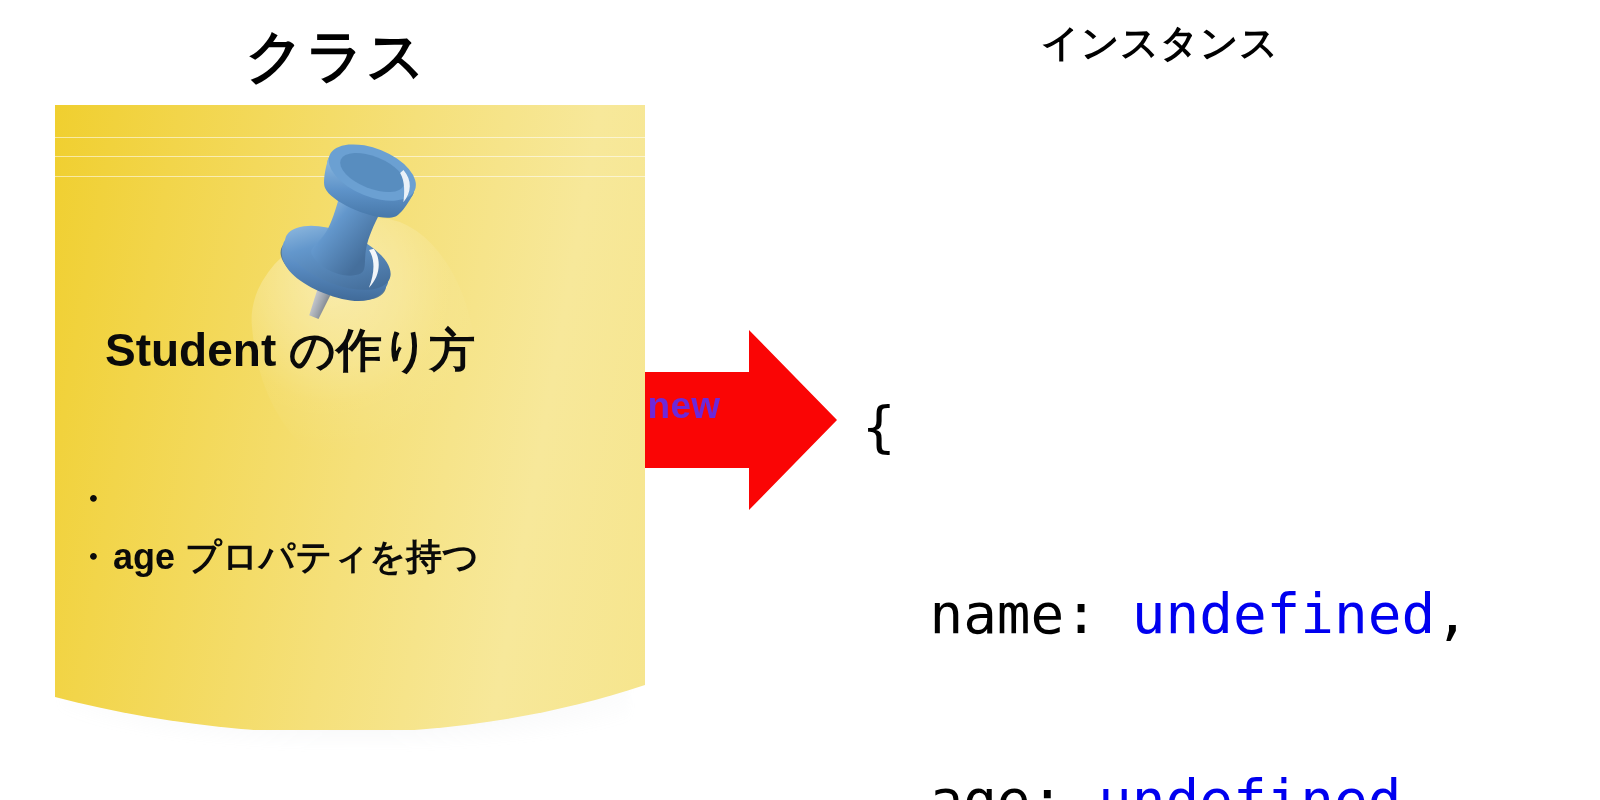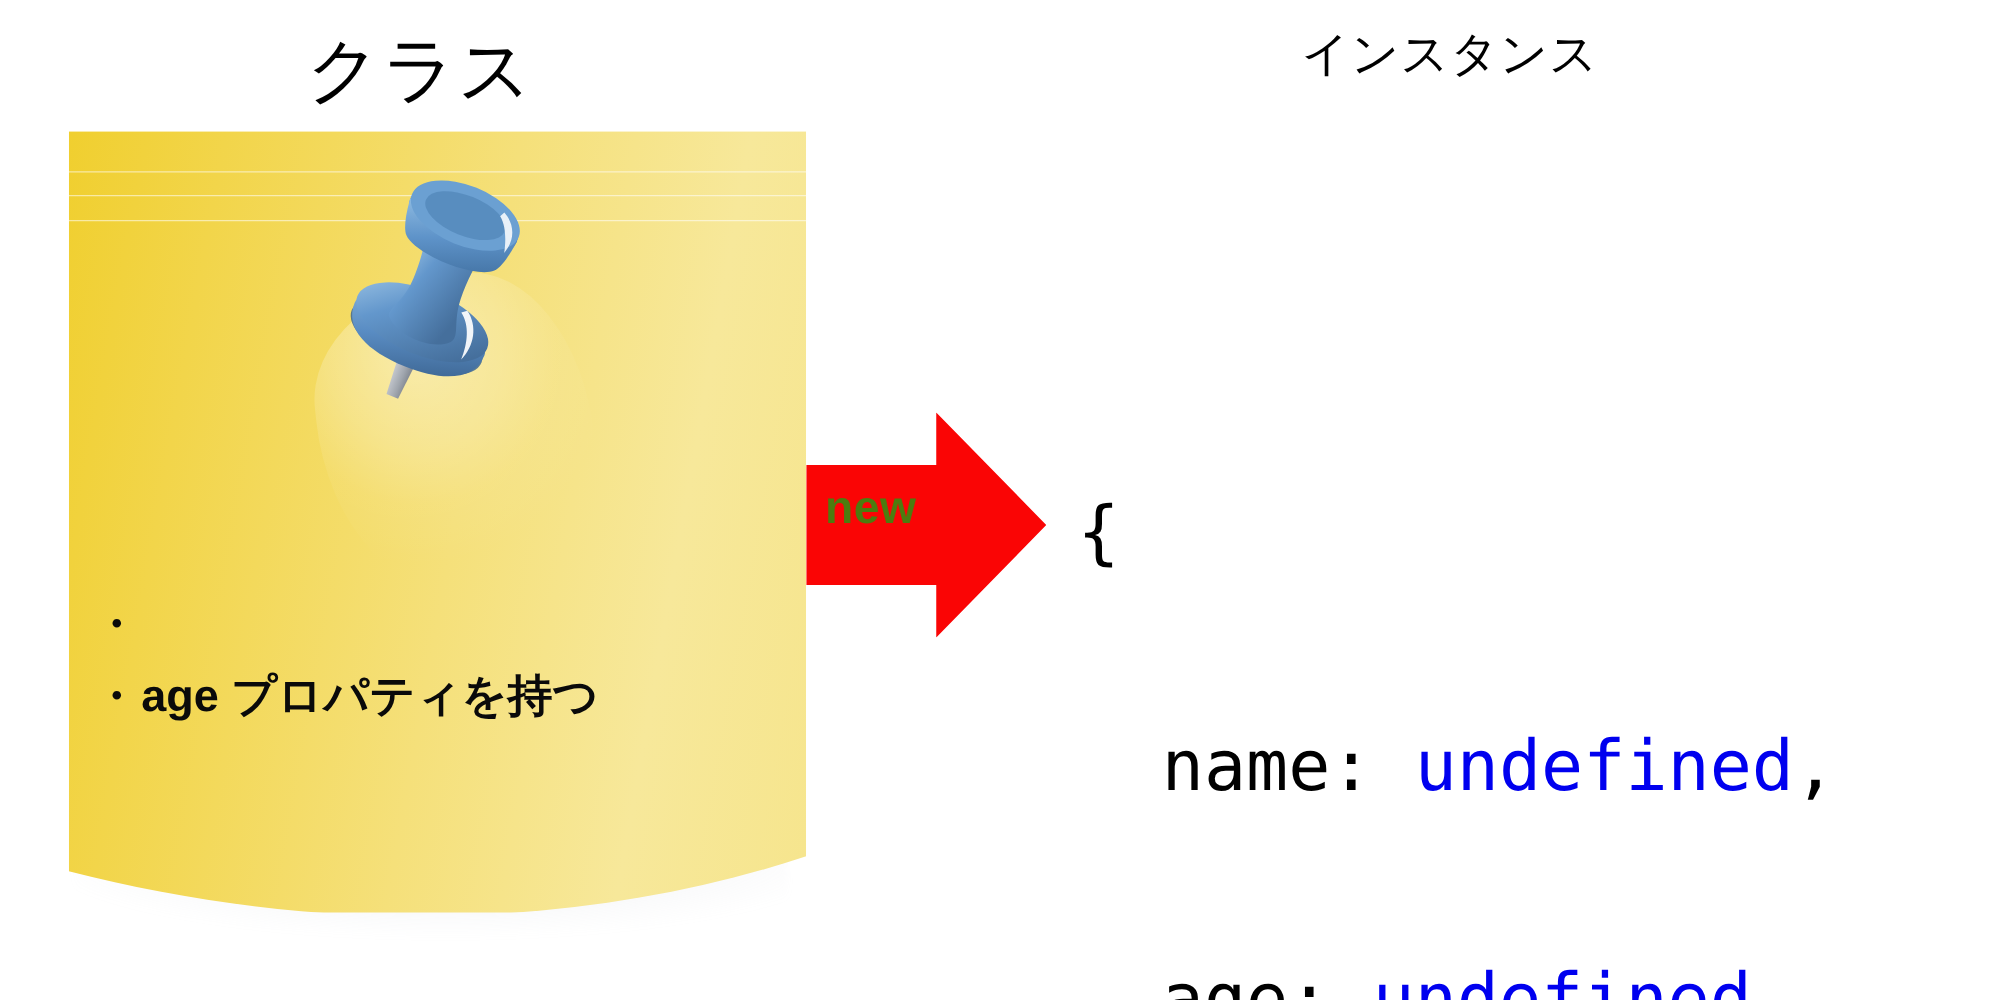--- a/index.html
+++ b/index.html
@@ -11,21 +11,21 @@
     width: 1600px;
     height: 800px;
     position: relative;
     overflow: hidden;
     font-family: "Liberation Sans", "DejaVu Sans", sans-serif;
   }
 
   
   .col-title {
     position: absolute;
-    font-weight: normal;
+    font-weight: bold;
     color: #000000;
     white-space: nowrap;
     letter-spacing: 0.02em;
   }
   #title-class {
     left: 0;
     top: 18px;
     width: 672px;
     text-align: center;
     font-size: 58px;
@@ -146,27 +146,27 @@
   
   #new-arrow {
     position: absolute;
     left: 645px;
     top: 330px;
     width: 192px;
     height: 180px;
   }
   #new-arrow-label {
     position: absolute;
-    left: 660px;
+    left: 624px;
     top: 385px;
     width: 120px;
-    text-align: left;
+    text-align: center;
     font-size: 37px;
     font-weight: bold;
-    color: #4d7c0f;
+    color: #6d28d9;
     letter-spacing: 0.01em;
   }
 
   
   #instance-code {
     position: absolute;
     left: 862px;
     top: 272px;
     font-family: "DejaVu Sans Mono", "Liberation Mono", monospace;
     font-size: 56px;
@@ -233,20 +233,21 @@
           <path d="M50,62 C50,62 52,84 58,90 C70,102 122,102 134,90 C140,84 142,62 142,62 Z" fill="url(#pinCapG)"></path>
           <ellipse cx="96" cy="58" rx="46" ry="24" fill="#6ba0d2"></ellipse>
           <ellipse cx="96" cy="58" rx="34" ry="16" fill="#4f82b6" opacity="0.65"></ellipse>
 
           <path d="M124,44 C136,50 140,62 136,74 C134,66 130,54 122,48 Z" fill="#ffffff" opacity="0.85"></path>
           <path d="M126,128 C138,136 142,152 136,166 C136,152 132,138 122,131 Z" fill="#ffffff" opacity="0.92"></path>
         </g>
       </svg>
     </div>
 
+    <div id="note-heading">Student の作り方</div>
 
     <div id="note-bullets">
       <div class="note-bullet">
         <span class="bullet-dot">・</span>
       </div>
       <div class="note-bullet">
         <span class="bullet-dot">・</span>
         <span>age プロパティを持つ</span>
       </div>
     </div>

